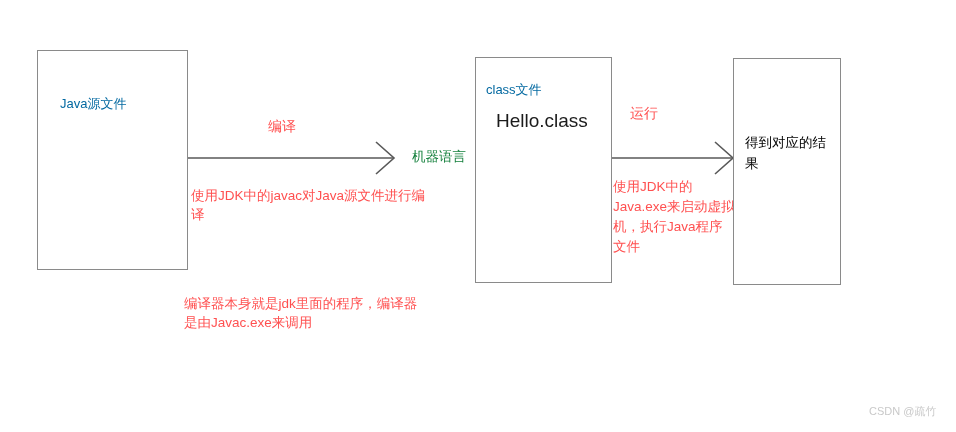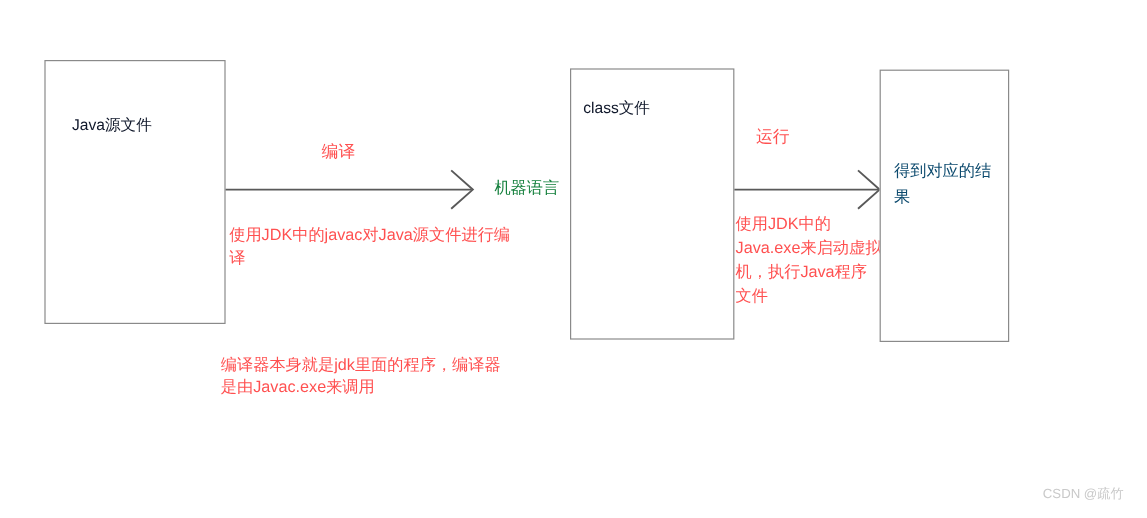--- a/index.html
+++ b/index.html
@@ -26,21 +26,21 @@
     background: #ffffff;
     box-sizing: border-box;
   }
   #box-source   { left: 37px;  top: 50px; width: 151px; height: 220px; }
   #box-class    { left: 475px; top: 57px; width: 137px; height: 226px; }
   #box-result   { left: 733px; top: 58px; width: 108px; height: 227px; }
 
   .box-title {
     position: absolute;
     font-size: 13px;
-    color: #0f172a;
+    color: #0369a1;
     white-space: nowrap;
   }
   .box-file {
     position: absolute;
     font-size: 19px;
     color: #1b1b1b;
     white-space: nowrap;
   }
 
   #src-title   { left: 60px;  top: 95px; }
@@ -92,21 +92,21 @@
   #note-compile-2 { left: 191px; top: 240px; width: 242px; }
   #note-compile-3 { left: 184px; top: 294px; width: 236px; }
 
   #note-run { left: 613px; top: 177px; width: 122px; line-height: 20px; }
 
   #note-result {
     position: absolute;
     left: 745px;
     top: 132px;
     width: 88px;
-    color: #0c4a6e;
+    color: #000000;
     font-size: 13.5px;
     line-height: 21px;
   }
 
   
   #watermark {
     position: absolute;
     left: 869px;
     top: 404px;
     font-size: 11px;
@@ -127,20 +127,21 @@
     <polyline class="arrow-line" points="188,2 206,18 188,34"></polyline>
   </svg>
   <div class="red-label" id="label-compile">编译</div>
   <div id="label-machine">机器语言</div>
 
   <div class="red-note" id="note-compile-1">使用JDK中的javac对Java源文件进行编译</div>
   <div class="red-note" id="note-compile-3">编译器本身就是jdk里面的程序，编译器是由Javac.exe来调用</div>
 
   <div class="box" id="box-class"></div>
   <div class="box-title" id="cls-title">class文件</div>
+  <div class="box-file" id="cls-file">Hello.class</div>
 
   <svg class="arrow-svg" id="arrow-run" width="130" height="40">
     <line class="arrow-line" x1="0" y1="18" x2="120" y2="18"></line>
     <polyline class="arrow-line" points="103,2 121,18 103,34"></polyline>
   </svg>
   <div class="red-label" id="label-run">运行</div>
 
   <div class="red-note" id="note-run">使用JDK中的Java.exe来启动虚拟机，执行Java程序文件</div>
 
   <div class="box" id="box-result"></div>

